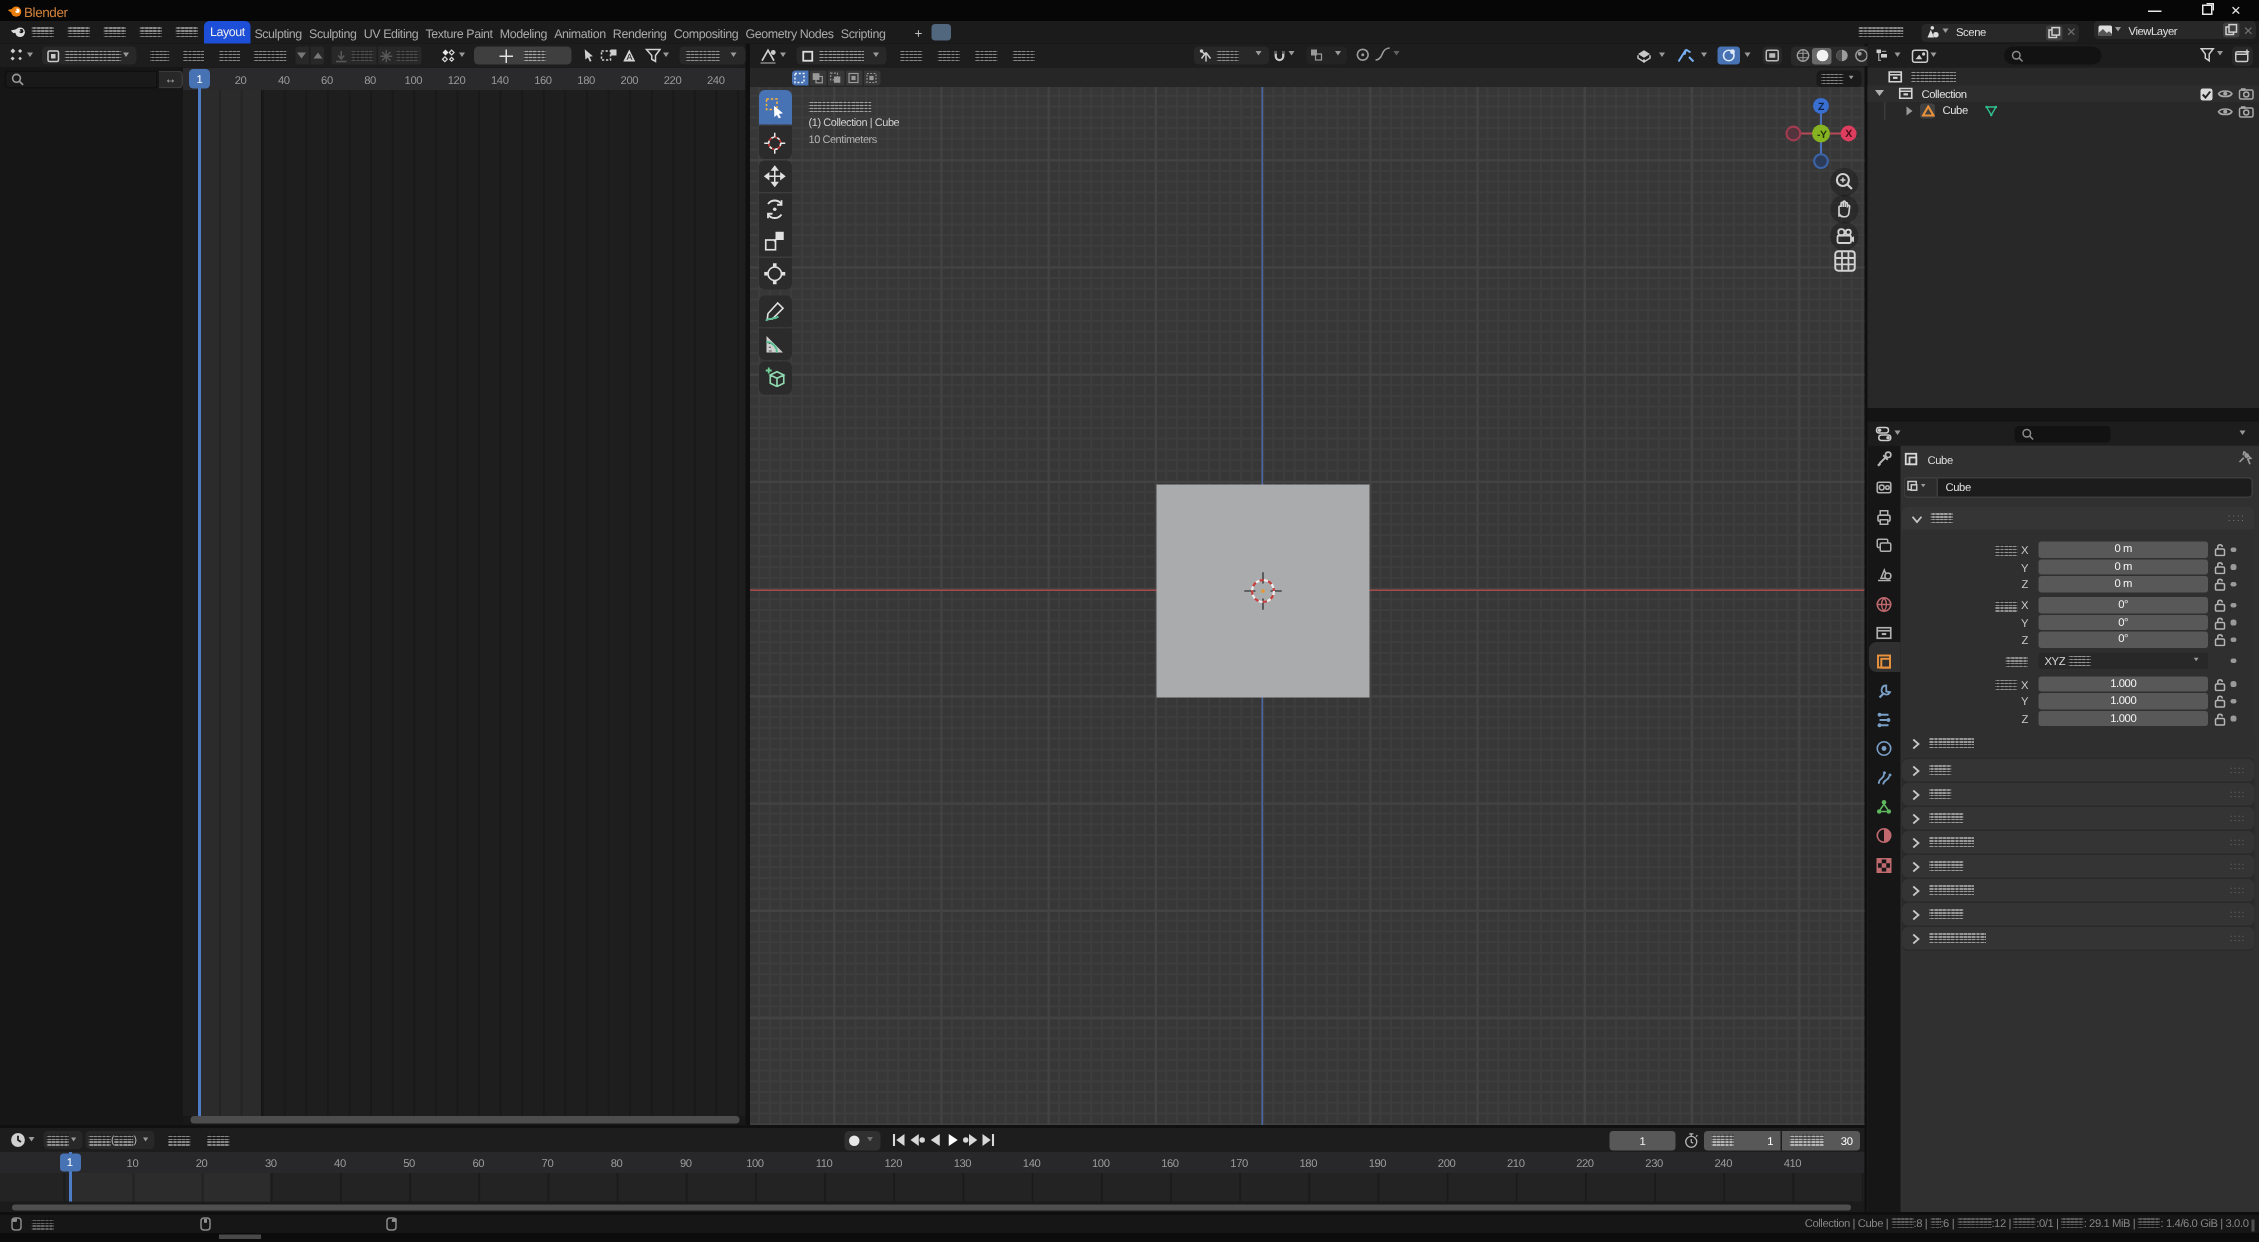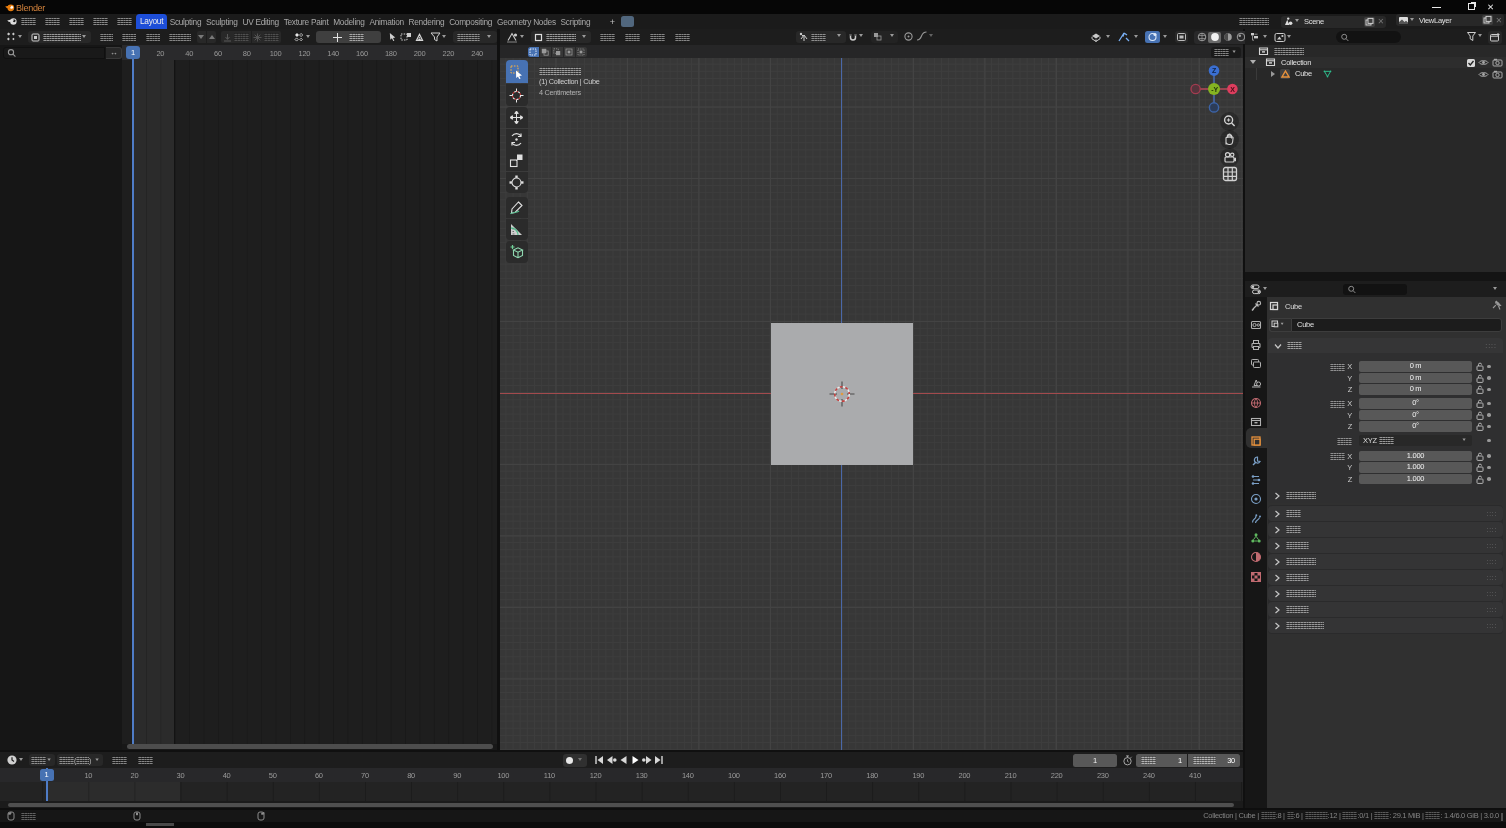--- a/index.html
+++ b/index.html
@@ -487,21 +487,21 @@
   </div>
   <div class="abs" style="left:720.5px;top:119.5px;width:18px;height:18px;">
    <svg width="18" height="18" viewBox="0 0 18 18">
           <rect x="2.5" y="2.5" width="13" height="13" rx="2" fill="none" stroke="#d2d2d2" stroke-width="1.3"></rect>
           <path d="M2.5 7 h13 M2.5 11.3 h13 M7 2.5 v13 M11.3 2.5 v13" stroke="#d2d2d2" stroke-width="1.2"></path>
         </svg>
   </div>
 
   <div class="abs" style="left:39px;top:21px;color:#dadada;"><span class="cj" style="width:42px;"></span></div>
   <div class="abs" style="left:39px;top:31.5px;color:#cfcfcf;font-size:7.3px;">(1) Collection | Cube</div>
-  <div class="abs" style="left:39px;top:43px;color:#b2b2b2;font-size:7.3px;">4 Centimeters</div>
+  <div class="abs" style="left:39px;top:43px;color:#b2b2b2;font-size:7.3px;">10 Centimeters</div>
 </div>
 
 <div class="abs" id="outhead" style="left:1245px;top:29px;width:261px;height:16px;background:#1d1d1d;">
  <div class="row" style="height:16px;padding:0 5px;">
   <svg width="12" height="10" viewBox="0 0 12 10" class="ico">
           <rect x="1" y="1" width="3" height="2.4" fill="#ccc"></rect>
           <rect x="4" y="4" width="4" height="2.4" fill="#ccc"></rect>
           <path d="M2.5 3.4 v4.8 h1.5 M4.5 2.2 h3" stroke="#999" stroke-width="0.9" fill="none"></path>
         </svg>
   <span class="v"></span>

